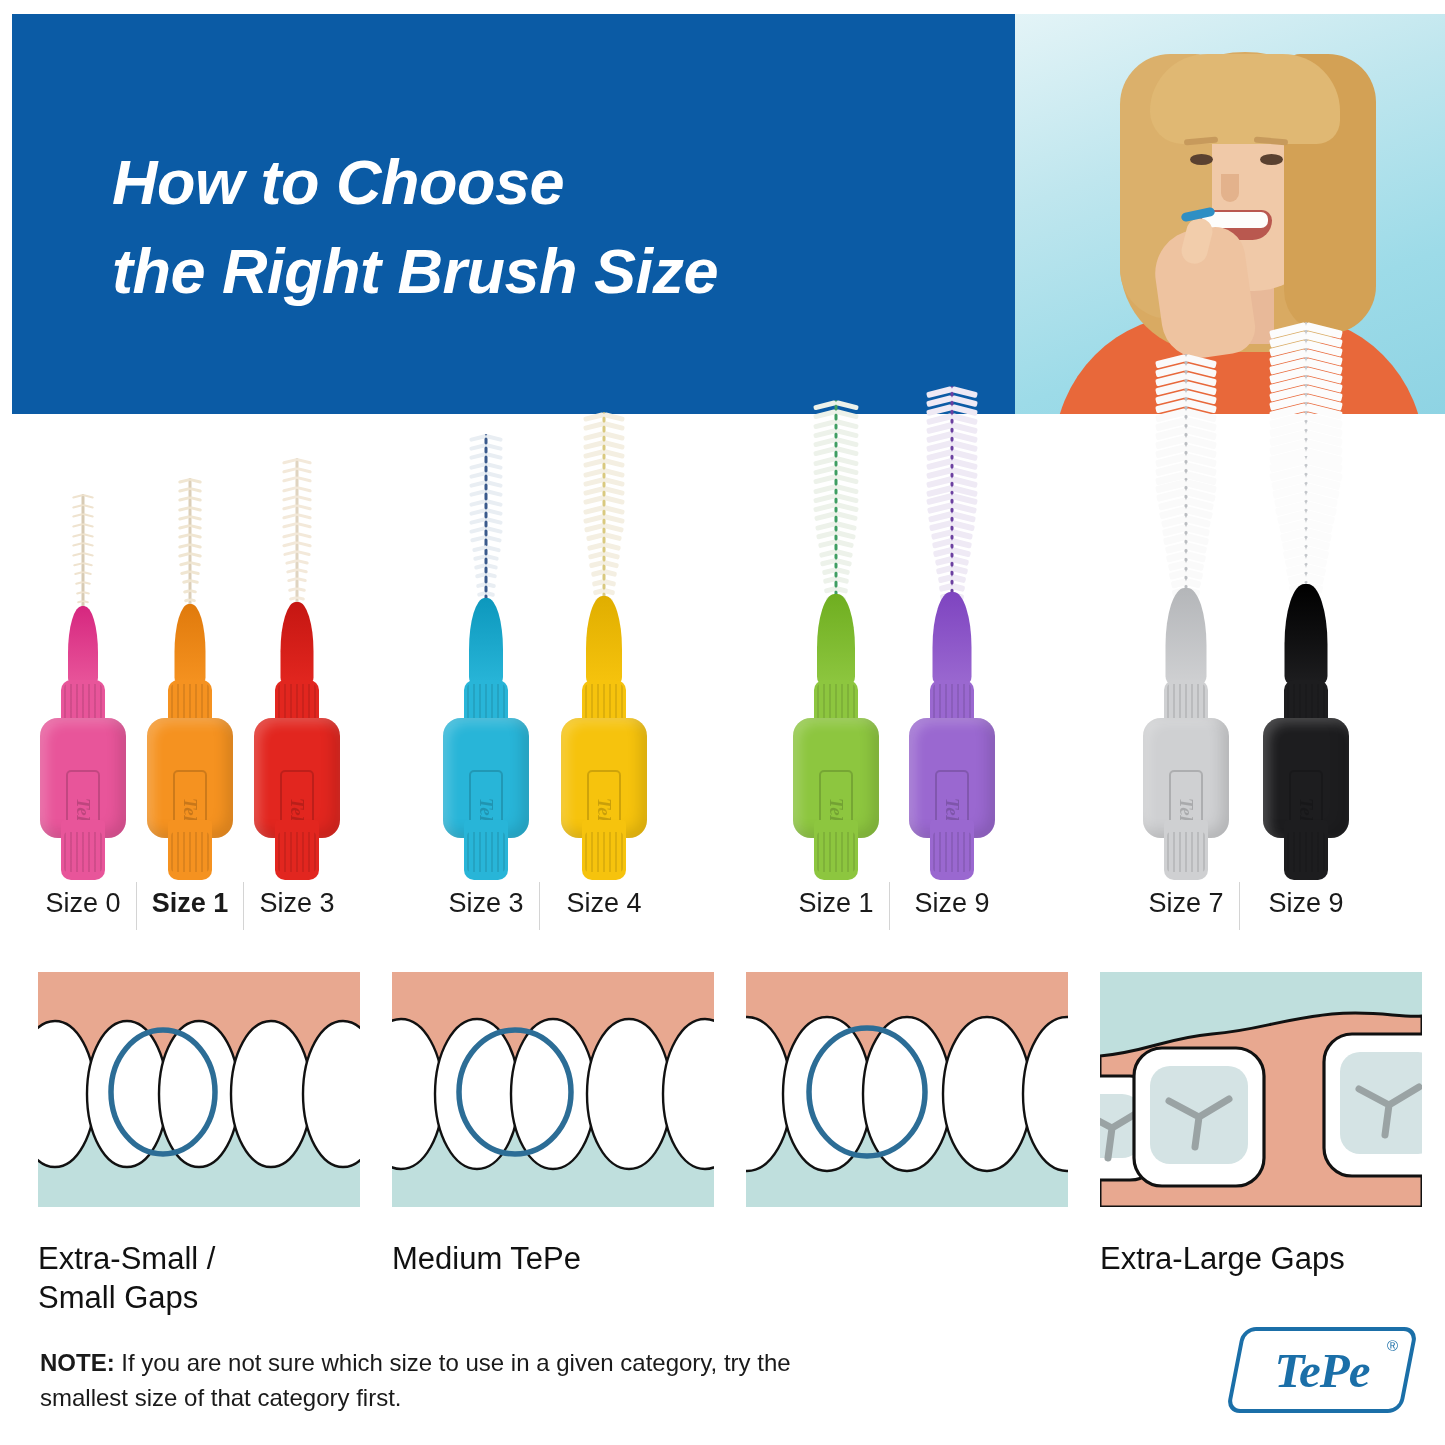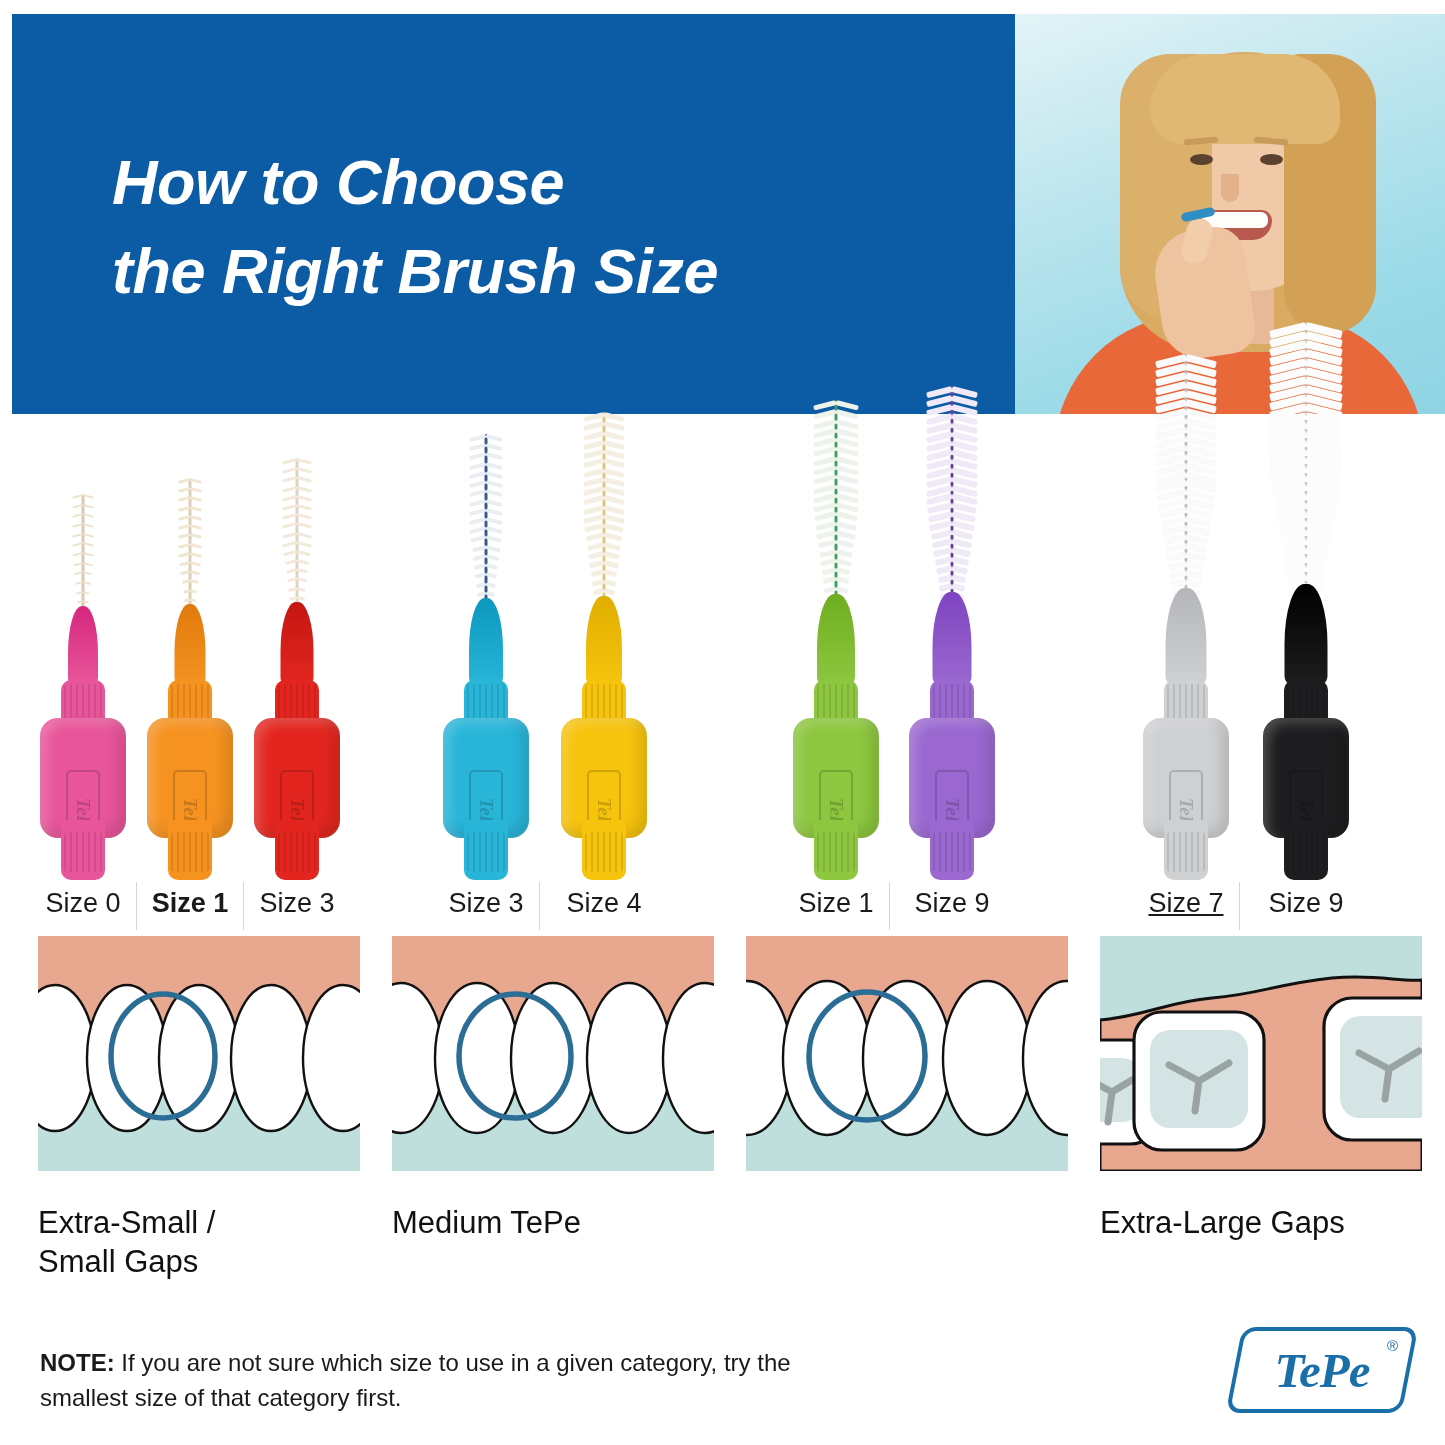--- a/index.html
+++ b/index.html
@@ -199,21 +199,21 @@
     font-family:"Liberation Sans", sans-serif;
     text-align:center;
     white-space:nowrap;
   }
   .size-div {
     position:absolute; top:-6px; width:1px; height:48px;
     background:#d4d4d4;
   }
 
   
-  #gap-section { position:absolute; left:0; top:936px; width:1445px; height:240px; }
+  #gap-section { position:absolute; left:0; top:972px; width:1445px; height:240px; }
   .gap-panel {
     position:absolute; top:0; width:322px; height:235px;
     overflow:hidden;
   }
 
   .gap-label {
     position:absolute;
     font-size:31px; color:#111;
     line-height:1.25;
     white-space:pre-line;
@@ -828,21 +828,21 @@
     <div class="size-div" style="left: 136px;"></div>
     <div class="size-label" style="left: 139px; width: 102px; font-weight: bold;">Size 1</div>
     <div class="size-div" style="left: 243px;"></div>
     <div class="size-label" style="left: 246px; width: 102px;">Size 3</div>
     <div class="size-label" style="left: 435px; width: 102px;">Size 3</div>
     <div class="size-div" style="left: 539px;"></div>
     <div class="size-label" style="left: 553px; width: 102px;">Size 4</div>
     <div class="size-label" style="left: 785px; width: 102px;">Size 1</div>
     <div class="size-div" style="left: 889px;"></div>
     <div class="size-label" style="left: 901px; width: 102px;">Size 9</div>
-    <div class="size-label" style="left: 1135px; width: 102px; text-decoration: underline;">Size 7</div>
+    <div class="size-label" style="left: 1135px; width: 102px;">Size 7</div>
     <div class="size-div" style="left: 1239px;"></div>
     <div class="size-label" style="left: 1255px; width: 102px;">Size 9</div>
   </div>
 
 <div id="gap-section">
     <div class="gap-panel" style="left: 38px;"><svg width="322" height="235" viewBox="0 0 322 235">
         <rect x="0" y="0" width="322" height="235" fill="#e8a890"></rect>
         <rect x="0" y="126.9" width="322" height="108.10000000000001" fill="#bfdfdd"></rect>
         <ellipse cx="17" cy="122" rx="40" ry="73" fill="#ffffff" stroke="#111111" stroke-width="2.4"></ellipse>
         <ellipse cx="89" cy="122" rx="40" ry="73" fill="#ffffff" stroke="#111111" stroke-width="2.4"></ellipse>

